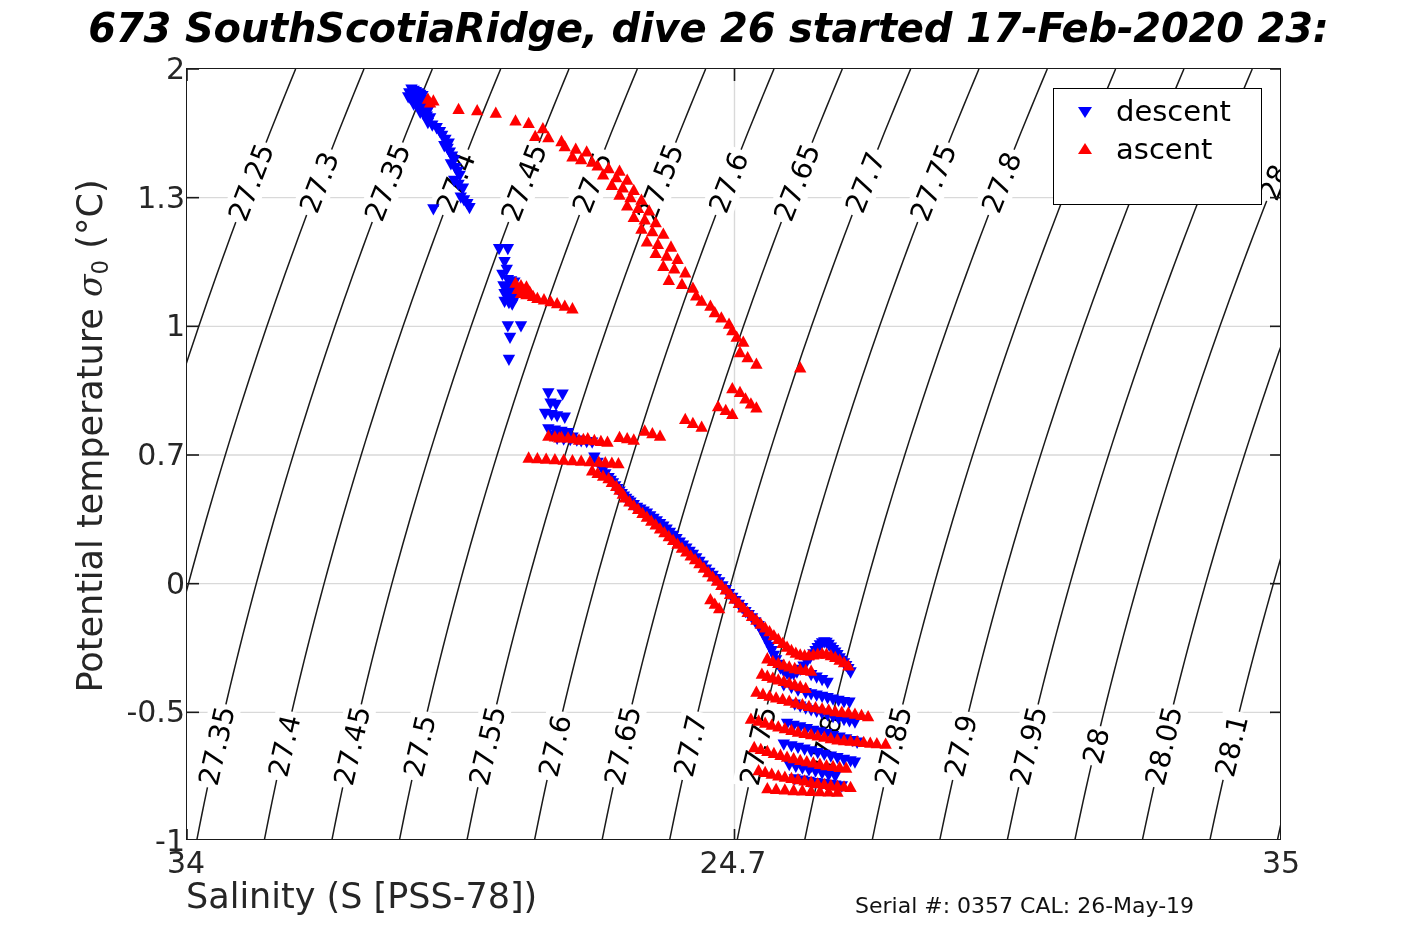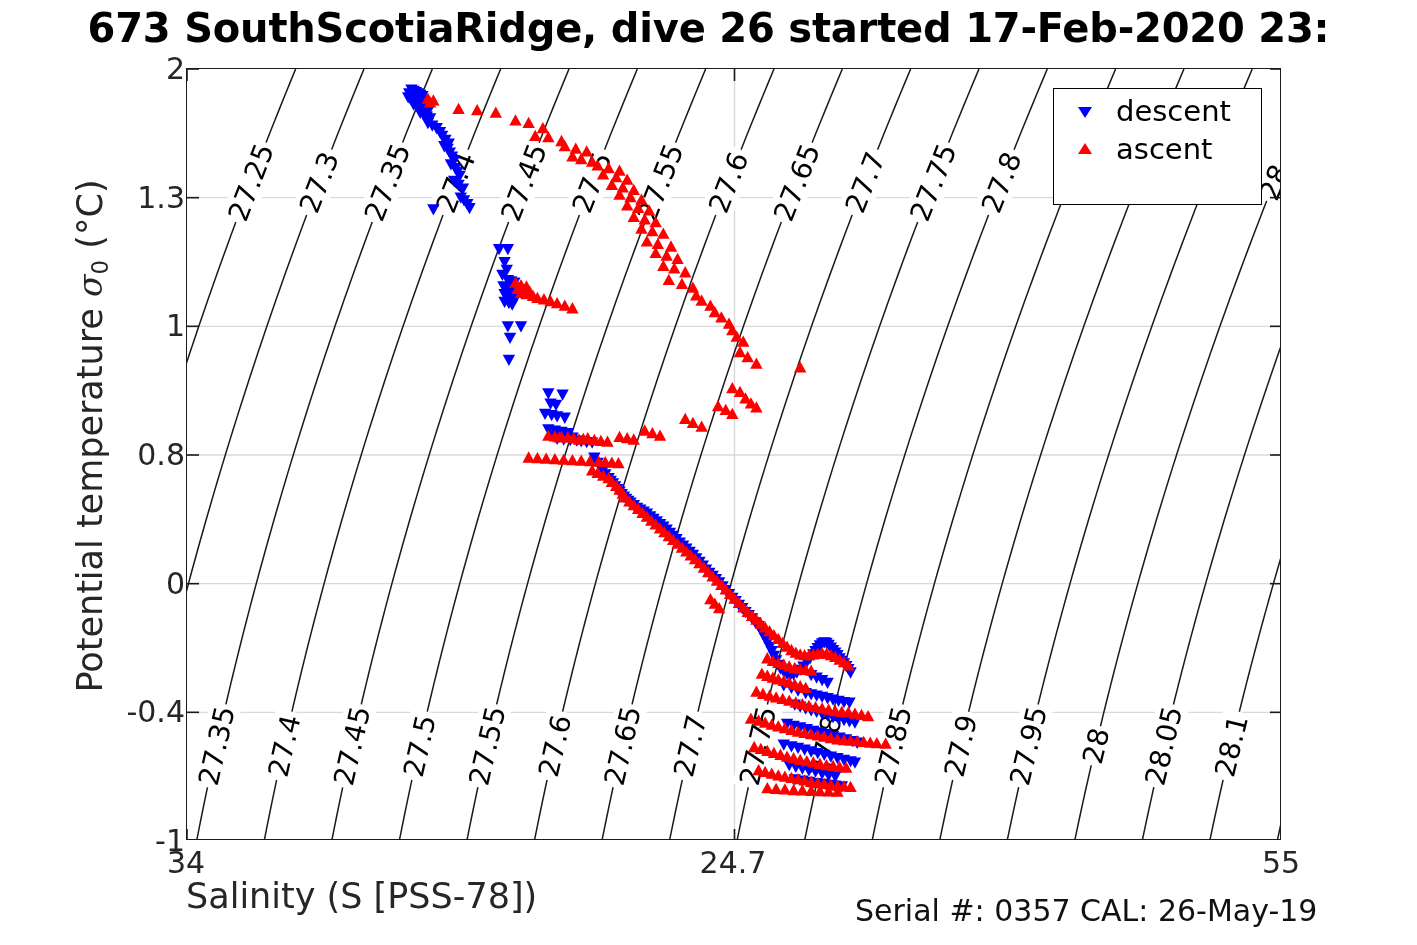--- a/index.html
+++ b/index.html
@@ -31,20 +31,21 @@
     width: 1417px;
     height: 54px;
     overflow: hidden;
     white-space: nowrap;
     text-align: center;
     font-size: 40px;
     font-weight: bold;
     color: #000000;
     letter-spacing: -0.2px;
     line-height: 52px;
+    font-style: italic;
   }
   #title-inner {
     display: inline-block;
     transform: scaleX(1.0);
   }
 
   
   #ylabel {
     position: absolute;
     left: -297px;
@@ -77,21 +78,21 @@
     font-size: 35px;
     color: #262626;
     white-space: nowrap;
   }
 
   
   #footer {
     position: absolute;
     left: 855px;
     top: 893px;
-    font-size: 30px;
+    font-size: 22px;
     color: #111111;
     white-space: nowrap;
   }
 
   
   #plot {
     position: absolute;
     left: 186px;
     top: 68px;
     width: 1095px;
@@ -171,28 +172,28 @@
     <span>Potential temperature </span><span class="sig">σ</span><span class="sub">0</span><span> (°C)</span>
   </div>
 
   <div id="xlabel">Salinity (S [PSS-78])</div>
 
   <div id="footer">Serial #: 0357  CAL: 26-May-19</div>
 
   <div class="ytick" style="top:51px">2</div>
   <div class="ytick" style="top:180px">1.3</div>
   <div class="ytick" style="top:308px">1</div>
-  <div class="ytick" style="top:437px">0.8</div>
+  <div class="ytick" style="top:437px">0.7</div>
   <div class="ytick" style="top:566px">0</div>
-  <div class="ytick" style="top:694px">-0.4</div>
+  <div class="ytick" style="top:694px">-0.5</div>
   <div class="ytick" style="top:823px">-1</div>
 
   <div class="xtick" style="left:186px">34</div>
   <div class="xtick" style="left:733px">24.7</div>
-  <div class="xtick" style="left:1281px">55</div>
+  <div class="xtick" style="left:1281px">35</div>
 
   <div id="plot">
     <svg id="plot-svg" width="1095" height="772" viewBox="0 0 1095 772">
         <g>
           <line x1="0" y1="643.3333333333334" x2="1095" y2="643.3333333333334" stroke="#d9d9d9" stroke-width="1.4"></line>
           <line x1="0" y1="514.6666666666667" x2="1095" y2="514.6666666666667" stroke="#d9d9d9" stroke-width="1.4"></line>
           <line x1="0" y1="386" x2="1095" y2="386" stroke="#d9d9d9" stroke-width="1.4"></line>
           <line x1="0" y1="257.33333333333337" x2="1095" y2="257.33333333333337" stroke="#d9d9d9" stroke-width="1.4"></line>
           <line x1="0" y1="128.66666666666663" x2="1095" y2="128.66666666666663" stroke="#d9d9d9" stroke-width="1.4"></line>
           <line x1="547.5" y1="0" x2="547.5" y2="772" stroke="#d9d9d9" stroke-width="1.4"></line>

